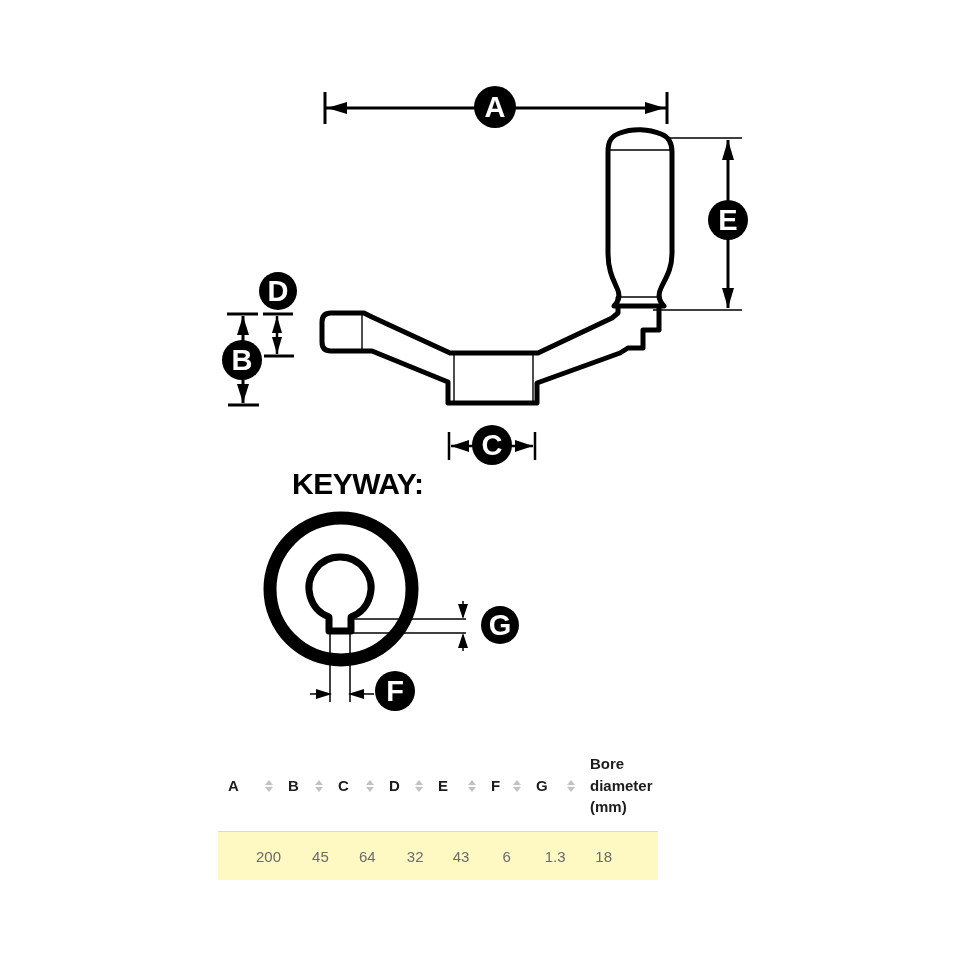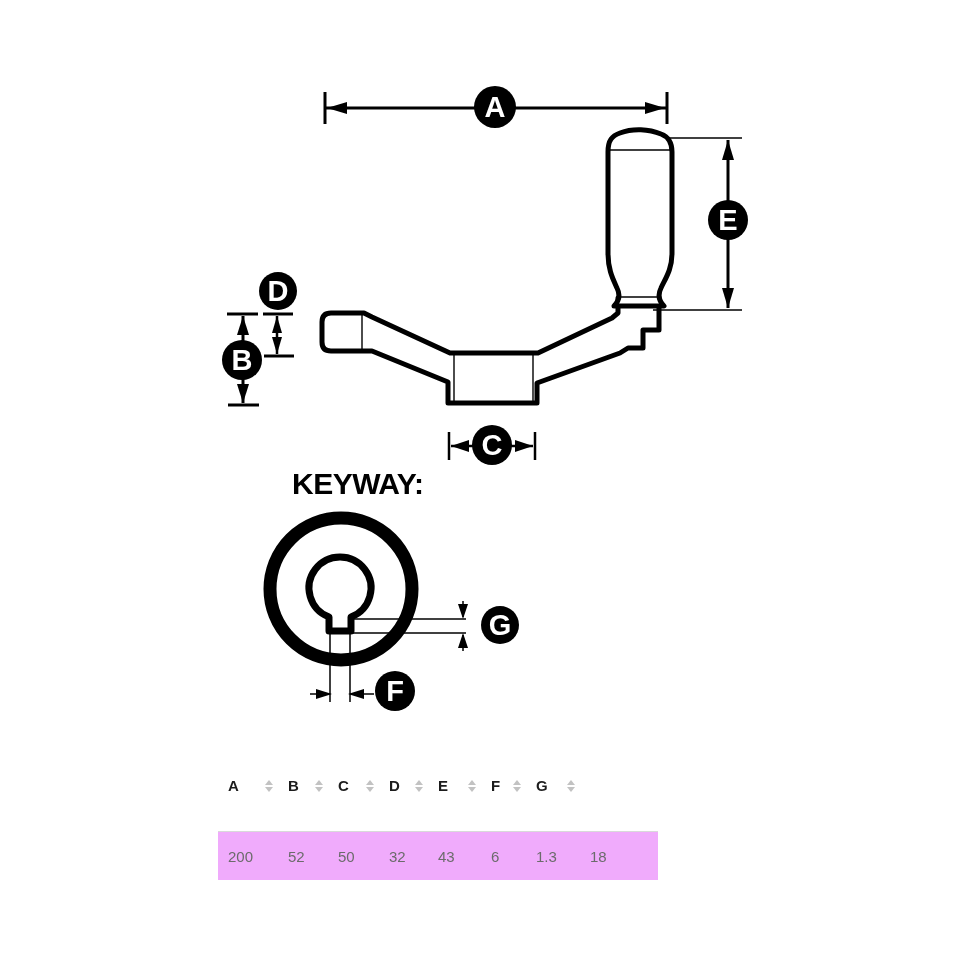--- a/index.html
+++ b/index.html
@@ -20,21 +20,21 @@
   .spec-table{position:absolute;left:218px;top:740px;width:440px;font-size:15px;}
   .thead{display:flex;align-items:center;min-height:91px;border-bottom:1px solid #d9d9d9;}
   .th{display:flex;align-items:center;font-weight:bold;color:#1c1c1c;box-sizing:border-box;padding-left:10px;cursor:pointer;}
   .th .lbl{line-height:1.45;}
   .c0{width:60px}.c1{width:50px}.c2{width:51px}.c3{width:49px}
   .c4{width:53px}.c5{width:45px}.c6{width:54px}.c7{width:78px}
   .sort{display:inline-flex;flex-direction:column;row-gap:2px;margin-left:auto;margin-right:5px;}
   .sort i{display:block;width:0;height:0;border-left:4px solid transparent;border-right:4px solid transparent;}
   .sort .up{border-bottom:5px solid #c2c2c2;}
   .sort .down{border-top:5px solid #c2c2c2;}
-  .trow{display:flex;align-items:center;height:48px;background:#f0abfc;color:#6b6b6b;}
+  .trow{display:flex;align-items:center;height:48px;background:#fef9c3;color:#6b6b6b;padding-left:28px;}
   .td{box-sizing:border-box;padding-left:10px;}
 </style>
 </head>
 <body>
 
 <svg id="drawing" width="966" height="735" viewBox="0 0 966 735" fill="none" stroke="#000000" stroke-linecap="butt">
 
   <g>
     <line x1="325" y1="92" x2="325" y2="124" stroke-width="3"></line>
     <line x1="667" y1="92" x2="667" y2="124" stroke-width="3"></line>
@@ -170,24 +170,27 @@
           <i class="down"></i>
         </span>
     </div>
     <div class="th c6">
       <span class="lbl">G</span>
       <span class="sort">
           <i class="up"></i>
           <i class="down"></i>
         </span>
     </div>
+    <div class="th c7">
+      <span class="lbl">Bore diameter (mm)</span>
+    </div>
   </div>
   <div class="trow">
     <div class="td c0">200</div>
-    <div class="td c1">52</div>
-    <div class="td c2">50</div>
+    <div class="td c1">45</div>
+    <div class="td c2">64</div>
     <div class="td c3">32</div>
     <div class="td c4">43</div>
     <div class="td c5">6</div>
     <div class="td c6">1.3</div>
     <div class="td c7">18</div>
   </div>
 </div>
 
 </body></html>

